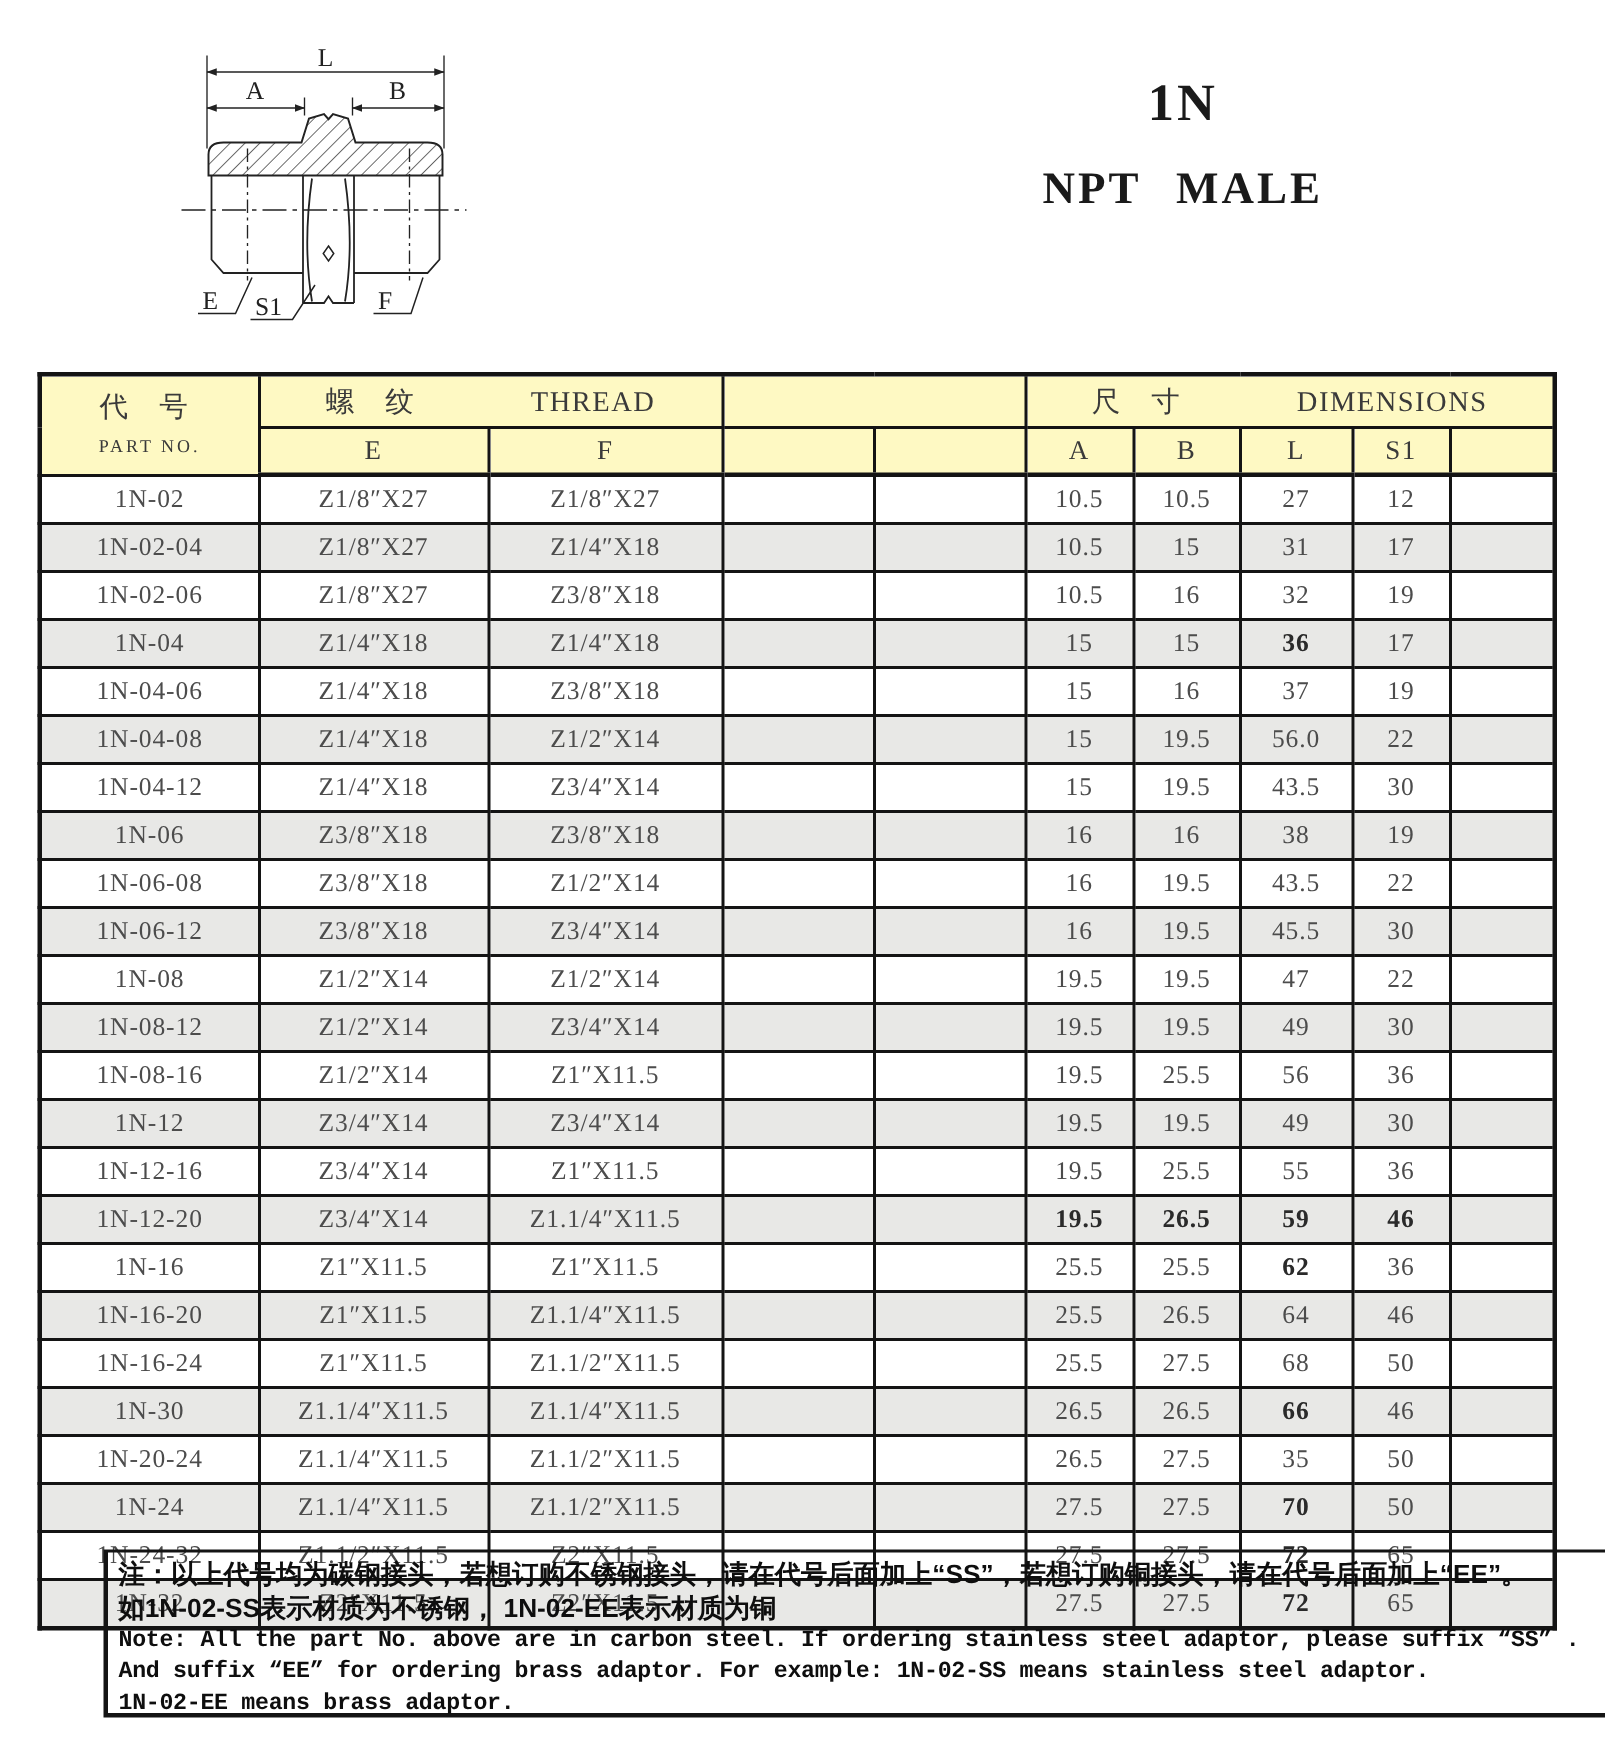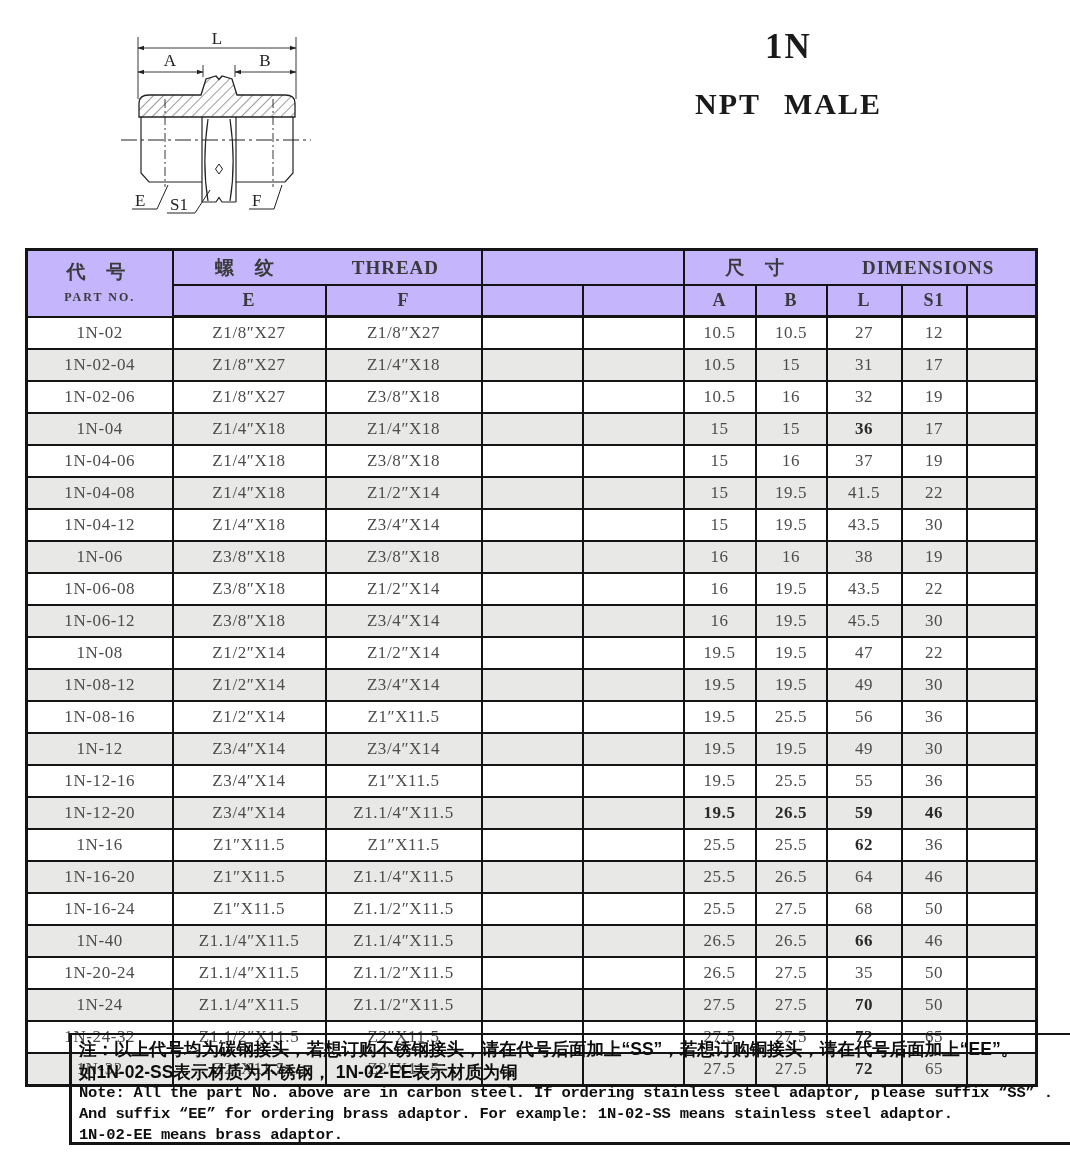--- a/index.html
+++ b/index.html
@@ -8,36 +8,36 @@
     font-family:"Liberation Serif","DejaVu Serif",serif; color:#1a1a1a;
     overflow:hidden;
   }
   
   .drawing { position:absolute; left:75px; top:15px; width:260px; height:215px; }
   .drawing svg { width:100%; height:100%; }
   .drawing text { font-family:"Liberation Serif","DejaVu Serif",serif; fill:#222; font-size:17px; }
 
   
   .title-block { position:absolute; left:531px; top:0; width:515px; text-align:center; }
-  .title-code { margin-top:28px; font-size:35px; font-weight:bold; letter-spacing:2px; line-height:38px; }
+  .title-code { margin-top:50px; font-size:35px; font-weight:bold; letter-spacing:2px; line-height:38px; }
   .title-cn   { margin-top:56px; font-size:29px; font-weight:bold; letter-spacing:4px; line-height:32px; }
   .title-en   { margin-top:22px; font-size:30px; font-weight:bold; letter-spacing:2px; word-spacing:14px; line-height:32px; }
 
   
   table.spec {
     position:absolute; left:25px; top:248px; width:1010px;
     border-collapse:collapse; table-layout:fixed;
     border:3px solid #141414;
   }
   table.spec th, table.spec td {
     border:2px solid #141414; padding:0; text-align:center; vertical-align:middle;
     overflow:hidden; white-space:nowrap;
   }
   table.spec thead th {
-    background:#c4b5fd; font-weight:bold; color:#3a3a3a;
+    background:#fef9c3; font-weight:normal; color:#3a3a3a;
   }
   table.spec thead tr.h1 th { height:33px; font-size:19px; }
   table.spec thead tr.h2 th { height:29px; font-size:18px; border-bottom:3px solid #141414; letter-spacing:1px; }
   table.spec thead th.part-hdr { font-size:18px; }
   .part-hdr .cn { display:block; line-height:27px; letter-spacing:8px; font-size:19px; }
   .part-hdr .en { display:block; line-height:24px; letter-spacing:2px; font-size:12px; }
   .hdr-cn { letter-spacing:8px; }
   .hdr-gap { display:inline-block; width:22px; }
   .hdr-en { letter-spacing:1px;margin-left:48px; }
   table.spec td { height:30px; font-size:17px; color:#4c4c4c; letter-spacing:0.6px; }
@@ -228,21 +228,21 @@
           <td></td>
         </tr>
         <tr class="shaded">
           <td>1N-04-08</td>
           <td>Z1/4″X18</td>
           <td>Z1/2″X14</td>
           <td></td>
           <td></td>
           <td>15</td>
           <td>19.5</td>
-          <td>41.5</td>
+          <td>56.0</td>
           <td>22</td>
           <td></td>
         </tr>
         <tr>
           <td>1N-04-12</td>
           <td>Z1/4″X18</td>
           <td>Z3/4″X14</td>
           <td></td>
           <td></td>
           <td>15</td>
@@ -389,21 +389,21 @@
           <td>Z1.1/2″X11.5</td>
           <td></td>
           <td></td>
           <td>25.5</td>
           <td>27.5</td>
           <td>68</td>
           <td>50</td>
           <td></td>
         </tr>
         <tr class="shaded">
-          <td>1N-40</td>
+          <td>1N-30</td>
           <td>Z1.1/4″X11.5</td>
           <td>Z1.1/4″X11.5</td>
           <td></td>
           <td></td>
           <td>26.5</td>
           <td>26.5</td>
           <td class="em">66</td>
           <td>46</td>
           <td></td>
         </tr>

